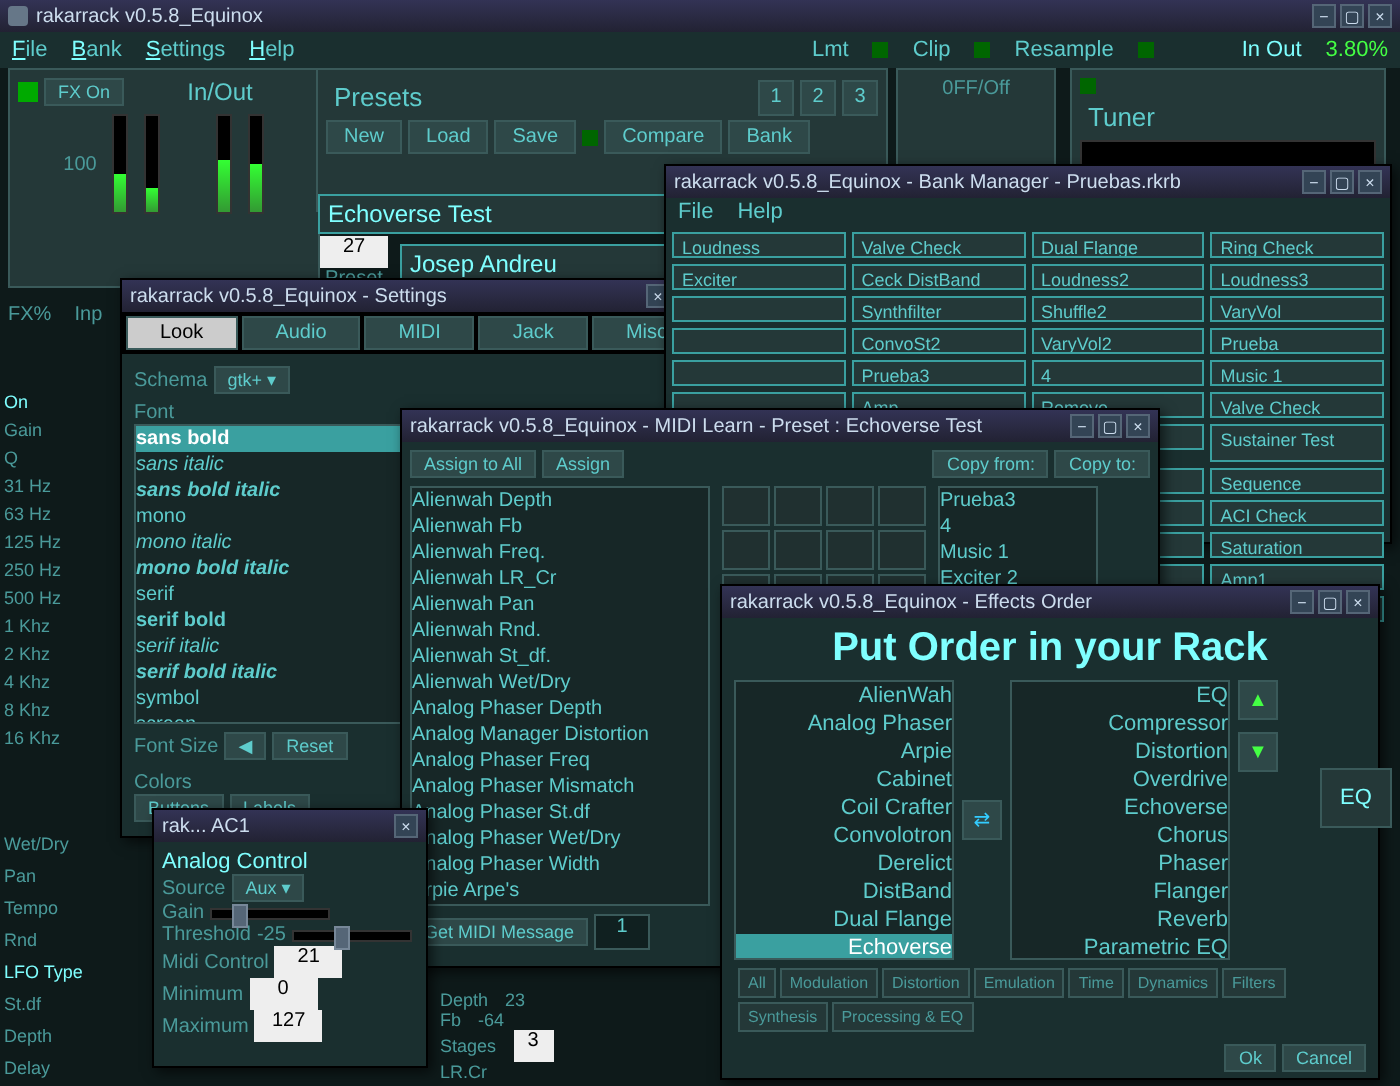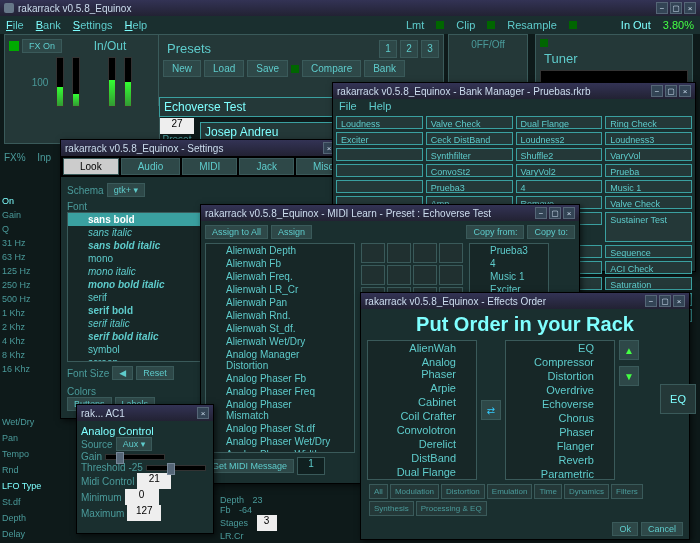--- a/index.html
+++ b/index.html
@@ -32,21 +32,21 @@
     border:1px solid var(--btn-brd);}
   .pgnum{width:18px;height:18px;display:flex;align-items:center;justify-content:center;
     border:1px solid var(--btn-brd);background:var(--btn);}
   .section-title{color:var(--fg);font-size:13px;padding:4px;}
   .bar-meter{width:8px;height:50px;background:#000;border:1px solid #333;
     display:flex;flex-direction:column-reverse;}
   .bar-meter .lvl{background:linear-gradient(#3f3,#393);}
   .win{position:absolute;background:var(--bg);border:1px solid #000;box-shadow:2px 2px 6px rgba(0,0,0,.6);}
   .list{background:#172727;border:1px solid var(--btn-brd);overflow-y:auto;
     font-size:10px;color:var(--fg);}
-  .list div{padding:1px 20px;cursor:pointer;}
+  .list div{padding:1px 0;cursor:pointer;}
   .list div.sel{background:var(--accent);color:#fff;}
   .label{font-size:10px;color:var(--fg-dim);}
   .big-title{color:var(--hl);font-size:20px;font-weight:bold;text-align:center;padding:4px;}
   .tabbar{display:flex;gap:2px;background:#000;padding:2px;font-size:10px;}
   .tab{background:var(--btn);padding:2px 16px;cursor:pointer;border:1px solid var(--btn-brd);}
   .tab.act{background:#ccc;color:#000;}
   .slider{height:6px;background:#000;border:1px solid #333;position:relative;width:60px;}
   .slider .thumb{position:absolute;top:-3px;width:8px;height:12px;background:#567;border:1px solid #789;}
   .slot-grid{display:grid;grid-template-columns:repeat(4,24px);gap:2px;}
   .slot{width:24px;height:20px;background:#203030;border:1px solid var(--btn-brd);}
@@ -274,21 +274,21 @@
         <div class="fld" style="height: 13px; font-size: 9px; overflow: hidden;">Prueba3</div>
         <div class="fld" style="height: 13px; font-size: 9px; overflow: hidden;">4</div>
         <div class="fld" style="height: 13px; font-size: 9px; overflow: hidden;">Music 1</div>
         <div class="fld" style="height: 13px; font-size: 9px; overflow: hidden;"></div>
         <div class="fld" style="height: 13px; font-size: 9px; overflow: hidden;">Amp</div>
         <div class="fld" style="height: 13px; font-size: 9px; overflow: hidden;">Remove</div>
         <div class="fld" style="height: 13px; font-size: 9px; overflow: hidden;">Valve Check</div>
         <div class="fld" style="height: 13px; font-size: 9px; overflow: hidden;"></div>
         <div class="fld" style="height: 13px; font-size: 9px; overflow: hidden;"></div>
         <div class="fld" style="height: 13px; font-size: 9px; overflow: hidden;"></div>
-        <div class="fld" style="height: 30px; font-size: 9px; overflow: hidden;">Sustainer Test</div>
+        <div class="fld" style="height: 19px; font-size: 9px; overflow: hidden;">Sustainer Test</div>
         <div class="fld" style="height: 13px; font-size: 9px; overflow: hidden;"></div>
         <div class="fld" style="height: 13px; font-size: 9px; overflow: hidden;"></div>
         <div class="fld" style="height: 13px; font-size: 9px; overflow: hidden;"></div>
         <div class="fld" style="height: 13px; font-size: 9px; overflow: hidden;">Sequence</div>
         <div class="fld" style="height: 13px; font-size: 9px; overflow: hidden;"></div>
         <div class="fld" style="height: 13px; font-size: 9px; overflow: hidden;"></div>
         <div class="fld" style="height: 13px; font-size: 9px; overflow: hidden;"></div>
         <div class="fld" style="height: 13px; font-size: 9px; overflow: hidden;">ACI Check</div>
         <div class="fld" style="height: 13px; font-size: 9px; overflow: hidden;"></div>
         <div class="fld" style="height: 13px; font-size: 9px; overflow: hidden;"></div>
@@ -324,22 +324,22 @@
     <div class="row" style="align-items:flex-start;padding:0 4px;gap:6px;">
       <div class="list" id="paramlist" style="width:150px;height:210px;">
           <div>Alienwah Depth</div>
           <div>Alienwah Fb</div>
           <div>Alienwah Freq.</div>
           <div>Alienwah LR_Cr</div>
           <div>Alienwah Pan</div>
           <div>Alienwah Rnd.</div>
           <div>Alienwah St_df.</div>
           <div>Alienwah Wet/Dry</div>
+          <div>Analog Phaser Depth</div>
           <div>Analog Manager Distortion</div>
-          <div>Analog Phaser Fb</div>
           <div>Analog Phaser Freq</div>
           <div>Analog Phaser Mismatch</div>
           <div>Analog Phaser St.df</div>
           <div>Analog Phaser Wet/Dry</div>
           <div>Analog Phaser Width</div>
           <div>Arpie Arpe's</div>
         </div>
       <div>
         <div class="slot-grid">
           <div class="slot"></div>

